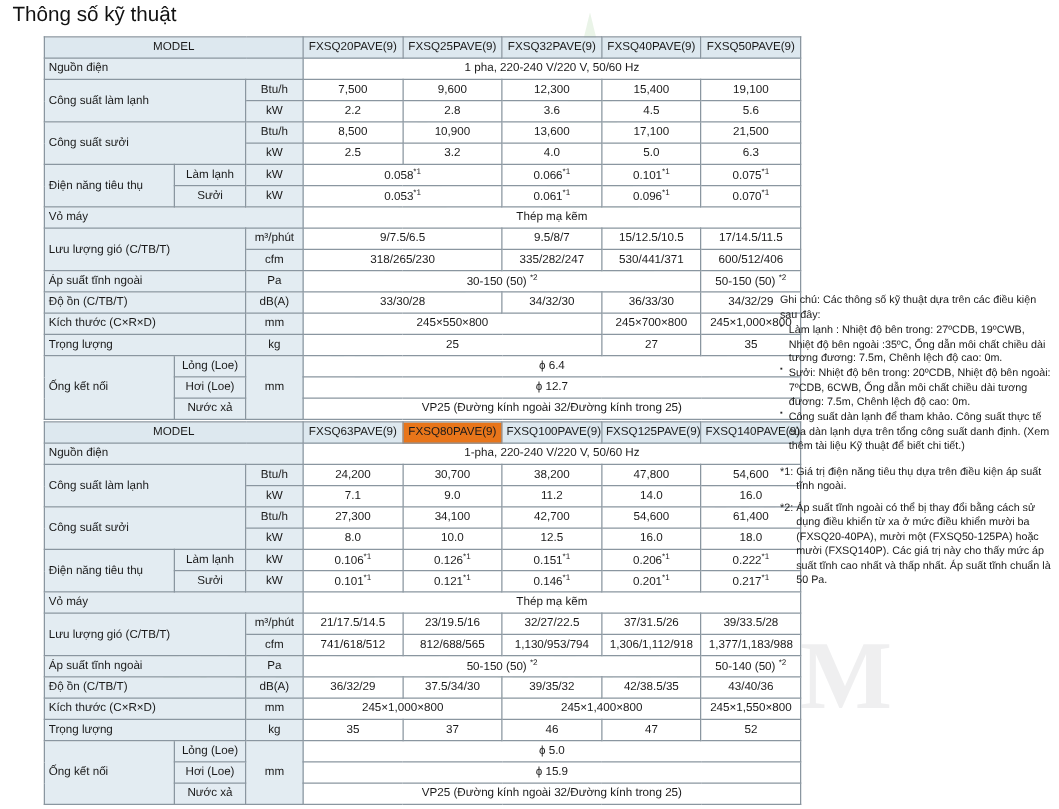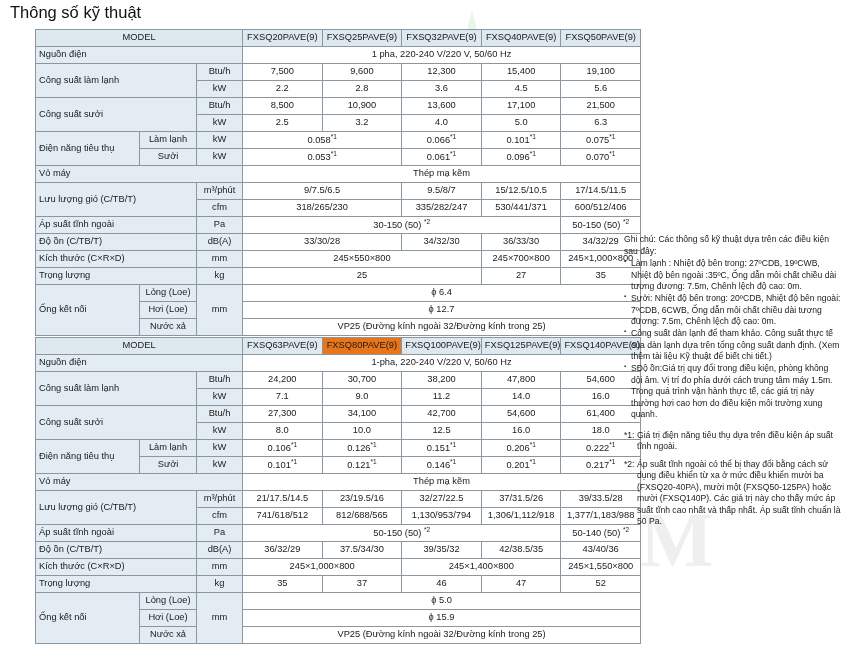--- a/index.html
+++ b/index.html
@@ -471,21 +471,20 @@
         </tbody>
       </table>
   </div>
 
   <div class="notes">
     <p class="lead">Ghi chú: Các thông số kỹ thuật dựa trên các điều kiện sau đây:</p>
     <ul id="notes-list">
         <li>Làm lạnh : Nhiệt độ bên trong: 27ºCDB, 19ºCWB, Nhiệt độ bên ngoài :35ºC, Ống dẫn môi chất chiều dài tương đương: 7.5m, Chênh lệch độ cao: 0m.</li>
         <li>Sưởi: Nhiệt độ bên trong: 20ºCDB, Nhiệt độ bên ngoài: 7ºCDB, 6CWB, Ống dẫn môi chất chiều dài tương đương: 7.5m, Chênh lệch độ cao: 0m.</li>
         <li>Công suất dàn lạnh để tham khảo. Công suất thực tế của dàn lạnh dựa trên tổng công suất danh định. (Xem thêm tài liệu Kỹ thuật để biết chi tiết.)</li>
-        <li>SĐộ ồn:Giá trị quy đổi trong điều kiện, phòng không dội âm. Vị trí đo phía dưới cách trung tâm máy 1.5m. Trong quá trình vận hành thực tế, các giá trị này thường hơi cao hơn do điều kiện môi trường xung quanh.</li>
       </ul>
     <div class="footnotes" id="footnotes">
         <div class="fn"><span class="mk">*1:</span><span>Giá trị điện năng tiêu thụ dựa trên điều kiện áp suất tĩnh ngoài.</span></div>
         <div class="fn"><span class="mk">*2:</span><span>Áp suất tĩnh ngoài có thể bị thay đổi bằng cách sử dụng điều khiển từ xa ở mức điều khiển mười ba (FXSQ20-40PA), mười một (FXSQ50-125PA) hoặc mười (FXSQ140P). Các giá trị này cho thấy mức áp suất tĩnh cao nhất và thấp nhất. Áp suất tĩnh chuẩn là 50 Pa.</span></div>
       </div>
   </div>
 
 </div>
 
 </body></html>

